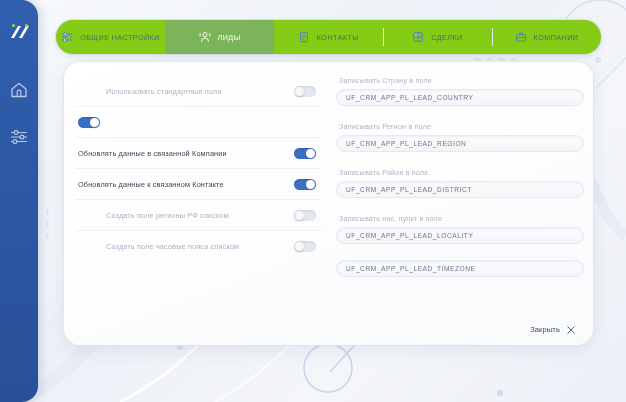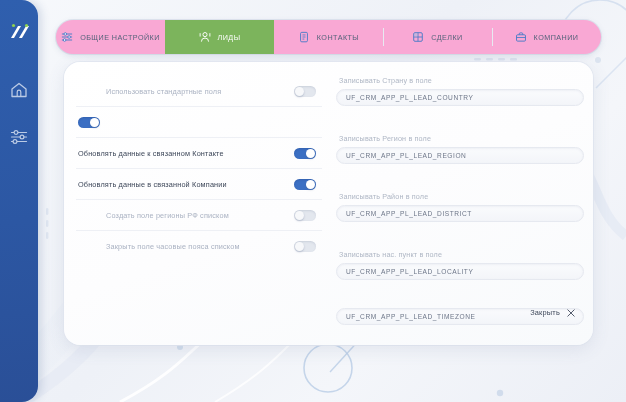--- a/index.html
+++ b/index.html
@@ -40,21 +40,21 @@
     width: 20px; height: 20px;
     opacity: .82;
   }
   .rail-icon.home { top: 80px; }
   .rail-icon.sliders { top: 127px; }
 
   
   .tabbar {
     position: absolute; left: 56px; top: 20px;
     width: 545px; height: 34px;
-    background: #f9a8d4;
+    background: #84cc16;
     border-radius: 17px;
     box-shadow: 0 2px 6px rgba(70,90,130,.13), 0 0 0 1px rgba(220,226,238,.8);
     display: flex;
     overflow: hidden;
     z-index: 4;
   }
   .tab {
     flex: 1;
     display: flex; align-items: center; justify-content: center;
     gap: 7px;
@@ -121,21 +121,21 @@
     position: absolute; top: 1px; left: 1px;
     width: 9px; height: 9px; border-radius: 50%;
     background: #f7f8fa;
     box-shadow: 0 1px 2px rgba(90,105,140,.35);
     transition: none;
   }
   .switch.on { background: #3b6fc3; box-shadow: inset 0 1px 2px rgba(30,60,120,.25); }
   .switch.on .knob { left: 12px; background: #ffffff; }
 
   
-  .field { margin-bottom: 28px; }
+  .field { margin-bottom: 16px; }
   .field-label {
     font-size: 7.2px;
     color: #aeb6c4;
     letter-spacing: .15px;
     margin-bottom: 4px;
     padding-left: 3px;
   }
   .field-input {
     height: 17px;
     border-radius: 9px;
@@ -147,21 +147,21 @@
     font-size: 6.6px;
     color: #6d7688;
     letter-spacing: .55px;
     cursor: text;
     overflow: hidden;
     white-space: nowrap;
   }
 
   
   .close-row {
-    position: absolute; right: 18px; bottom: 28px;
+    position: absolute; right: 18px; bottom: 11px;
     display: flex; align-items: center; gap: 7px;
     cursor: pointer;
   }
   .close-label { font-size: 7.4px; color: #3d4759; letter-spacing: .2px; }
   .close-x { width: 8px; height: 8px; display: block; }
 </style>
 </head>
 <body>
 
 <div class="bg">
@@ -290,42 +290,42 @@
         </span>
     </div>
 
     <div class="trow">
       <span class="switch on">
           <span class="knob"></span>
         </span>
     </div>
 
     <div class="trow">
+      <span class="trow-label">Обновлять данные в связанной Компании</span>
+      <span class="switch on">
+          <span class="knob"></span>
+        </span>
+    </div>
+
+    <div class="trow">
       <span class="trow-label">Обновлять данные к связанном Контакте</span>
-      <span class="switch on">
-          <span class="knob"></span>
-        </span>
-    </div>
-
-    <div class="trow">
-      <span class="trow-label">Обновлять данные в связанной Компании</span>
       <span class="switch on">
           <span class="knob"></span>
         </span>
     </div>
 
     <div class="trow off">
       <span class="trow-label">Создать поле регионы РФ списком</span>
       <span class="switch">
           <span class="knob"></span>
         </span>
     </div>
 
     <div class="trow off">
-      <span class="trow-label">Закрыть поле часовые пояса списком</span>
+      <span class="trow-label">Создать поле часовые пояса списком</span>
       <span class="switch">
           <span class="knob"></span>
         </span>
     </div>
   </div>
 
   <div class="col-right">
 
     <div class="field">
       <div class="field-label">Записывать Страну в поле</div>

